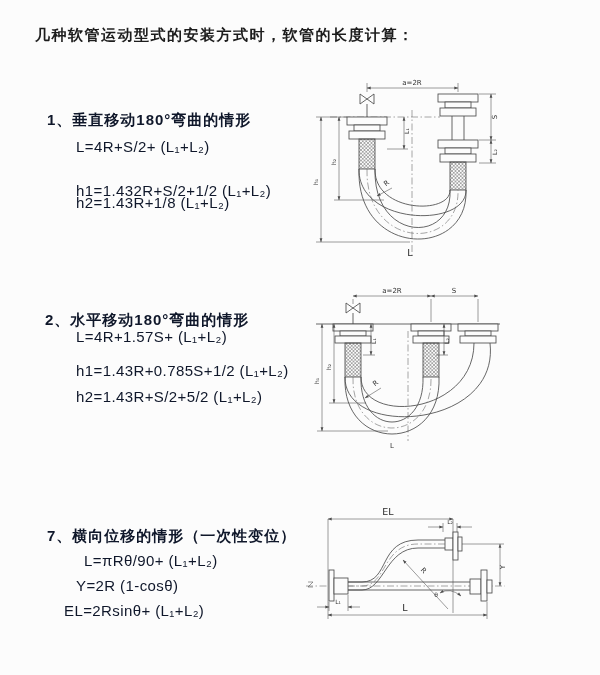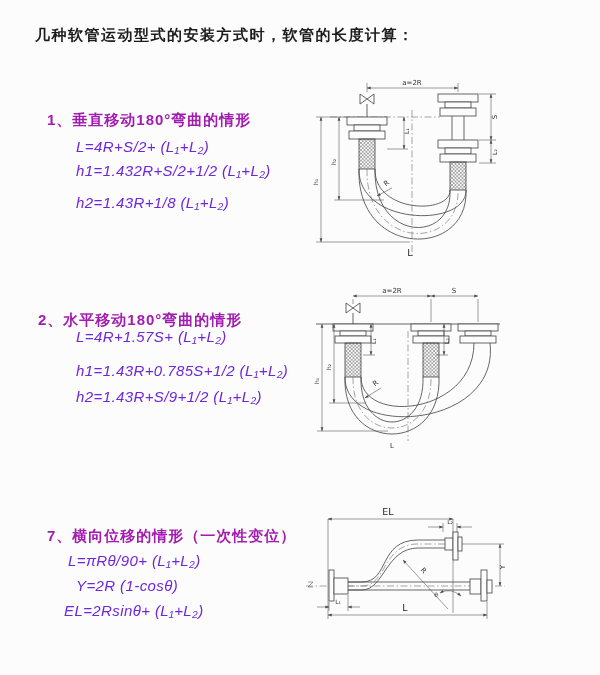--- a/index.html
+++ b/index.html
@@ -2,48 +2,48 @@
 <html><head>
 <meta charset="utf-8">
 <style>
   html,body{margin:0;padding:0;}
   body{
     width:600px;height:675px;position:relative;background:#fcfcfc;overflow:hidden;
     font-family:"Liberation Sans","DejaVu Sans",sans-serif;
   }
   .abs{position:absolute;white-space:nowrap;}
   .title{font-size:15px;font-weight:700;color:#1c1c1c;letter-spacing:1.5px;}
-  .sec-h{font-size:15px;font-weight:700;color:#a21caf;letter-spacing:1px;}
-  .formula{font-size:15px;font-weight:500;color:#6d28d9;letter-spacing:0.4px;font-style:italic;}
+  .sec-h{font-size:15px;font-weight:700;color:#0f172a;letter-spacing:1px;}
+  .formula{font-size:15px;font-weight:500;color:#0f172a;letter-spacing:0.4px;}
   svg.diag{position:absolute;overflow:visible;}
   .st{stroke:#4c4c4c;stroke-width:0.85;fill:none;}
   .fl{stroke:#4c4c4c;stroke-width:0.85;fill:#fcfcfc;}
   .tn{stroke:#4c4c4c;stroke-width:0.55;fill:none;}
   .cl{stroke:#5c5c5c;stroke-width:0.55;fill:none;stroke-dasharray:7 2.5 1.5 2.5;}
   text.lb{font-family:"DejaVu Sans",sans-serif;font-size:7px;fill:#333;}
   text.lb2{font-family:"DejaVu Sans",sans-serif;font-size:6px;fill:#333;}
   text.lbB{font-family:"DejaVu Sans",sans-serif;font-size:9.5px;fill:#2a2a2a;}
 </style>
 </head>
 <body>
 
 <div class="abs title" style="left:35px;top:26px;">几种软管运动型式的安装方式时，软管的长度计算：</div>
 
 <div class="abs sec-h" style="left:47px;top:111px;">1、垂直移动180°弯曲的情形</div>
 <div class="abs formula" style="left:76px;top:138px;">L=4R+S/2+ (L₁+L₂)</div>
-<div class="abs formula" style="left:76px;top:162px;">h1=1.432R+S/2+1/2 (L₁+L₂)</div>
+<div class="abs formula" style="left:76px;top:182px;">h1=1.432R+S/2+1/2 (L₁+L₂)</div>
 <div class="abs formula" style="left:76px;top:194px;">h2=1.43R+1/8 (L₁+L₂)</div>
 
-<div class="abs sec-h" style="left:38px;top:311px;">2、水平移动180°弯曲的情形</div>
+<div class="abs sec-h" style="left:45px;top:311px;">2、水平移动180°弯曲的情形</div>
 <div class="abs formula" style="left:76px;top:328px;">L=4R+1.57S+ (L₁+L₂)</div>
 <div class="abs formula" style="left:76px;top:362px;text-align:right;">h1=1.43R+0.785S+1/2 (L₁+L₂)</div>
-<div class="abs formula" style="left:76px;top:388px;">h2=1.43R+S/9+1/2 (L₁+L₂)</div>
+<div class="abs formula" style="left:76px;top:388px;">h2=1.43R+S/2+5/2 (L₁+L₂)</div>
 
 <div class="abs sec-h" style="left:47px;top:527px;">7、横向位移的情形（一次性变位）</div>
-<div class="abs formula" style="left:68px;top:552px;">L=πRθ/90+ (L₁+L₂)</div>
+<div class="abs formula" style="left:84px;top:552px;">L=πRθ/90+ (L₁+L₂)</div>
 <div class="abs formula" style="left:76px;top:577px;">Y=2R (1-cosθ)</div>
 <div class="abs formula" style="left:64px;top:602px;">EL=2Rsinθ+ (L₁+L₂)</div>
 
 <svg class="diag" style="left:312px;top:66px;" width="285" height="195" viewBox="0 0 285 195">
   <defs>
     <marker id="ar1" viewBox="0 0 10 10" refX="9.5" refY="5" markerWidth="9" markerHeight="7" orient="auto-start-reverse">
       <path d="M0,1.4 L10,5 L0,8.6 Z" fill="#4c4c4c"></path>
     </marker>
     <pattern id="ht1" width="3.5" height="3.5" patternUnits="userSpaceOnUse">
       <path d="M0,3.5 L3.5,0 M0,0 L3.5,3.5" stroke="#4c4c4c" stroke-width="0.45"></path>

